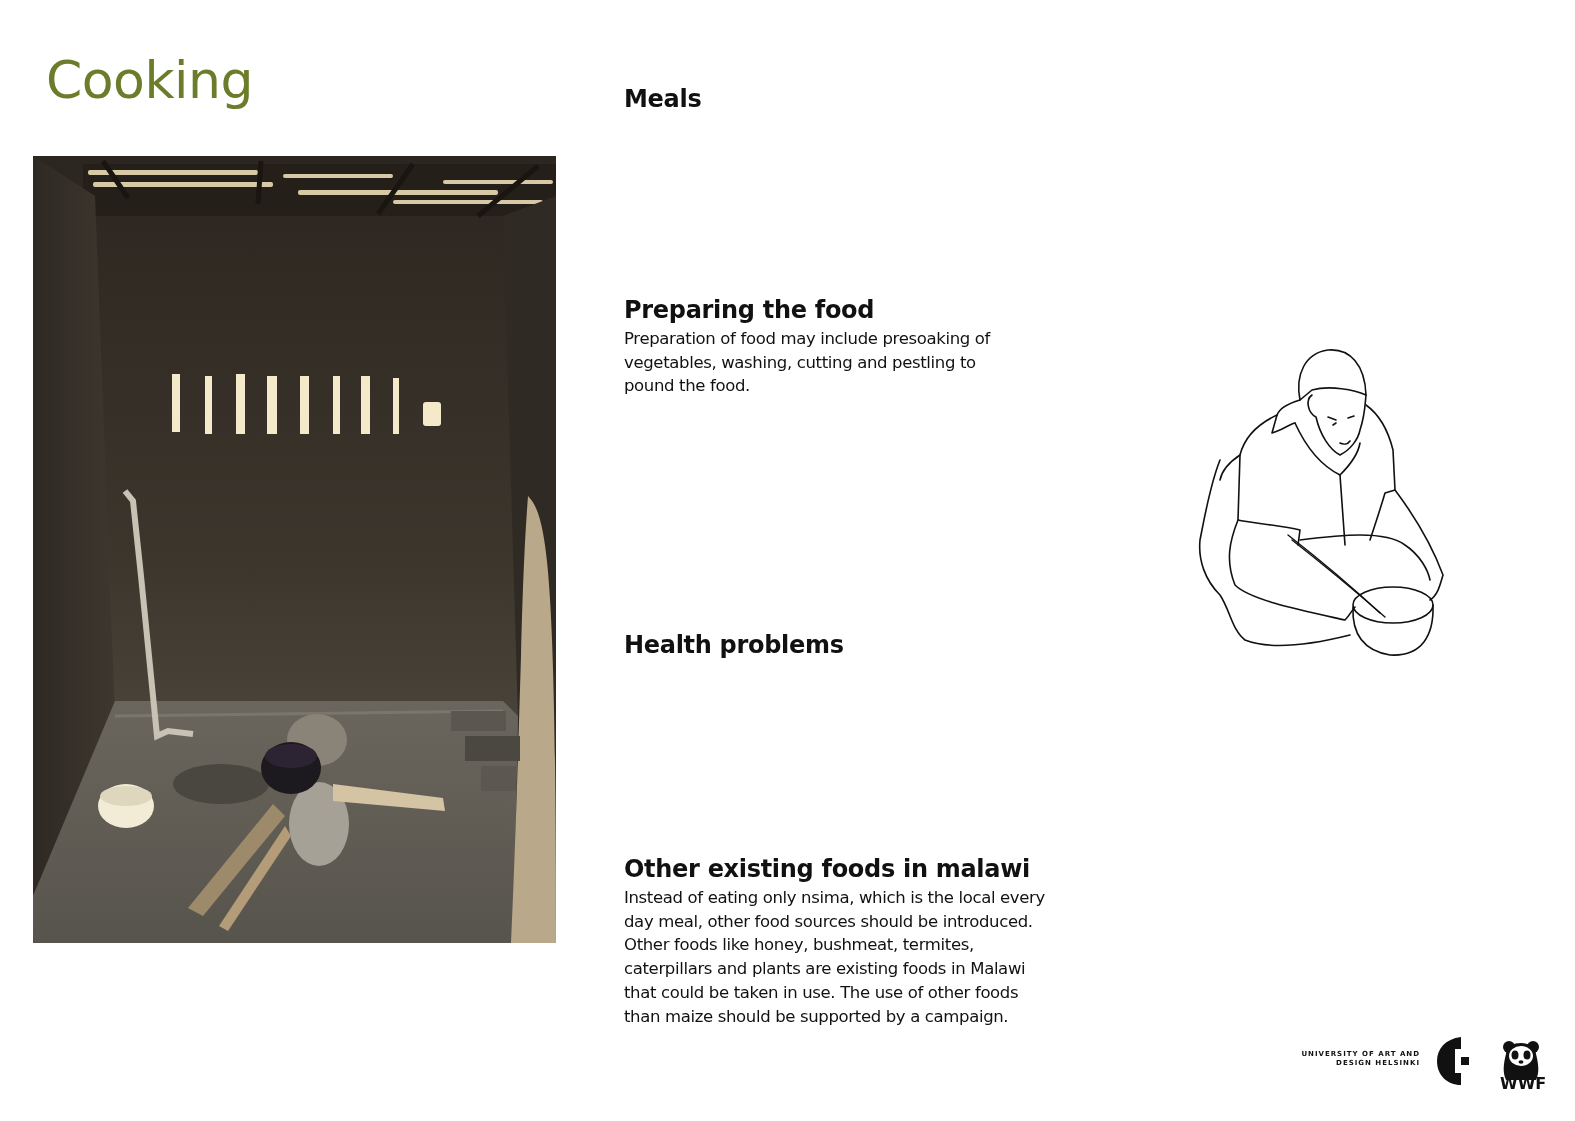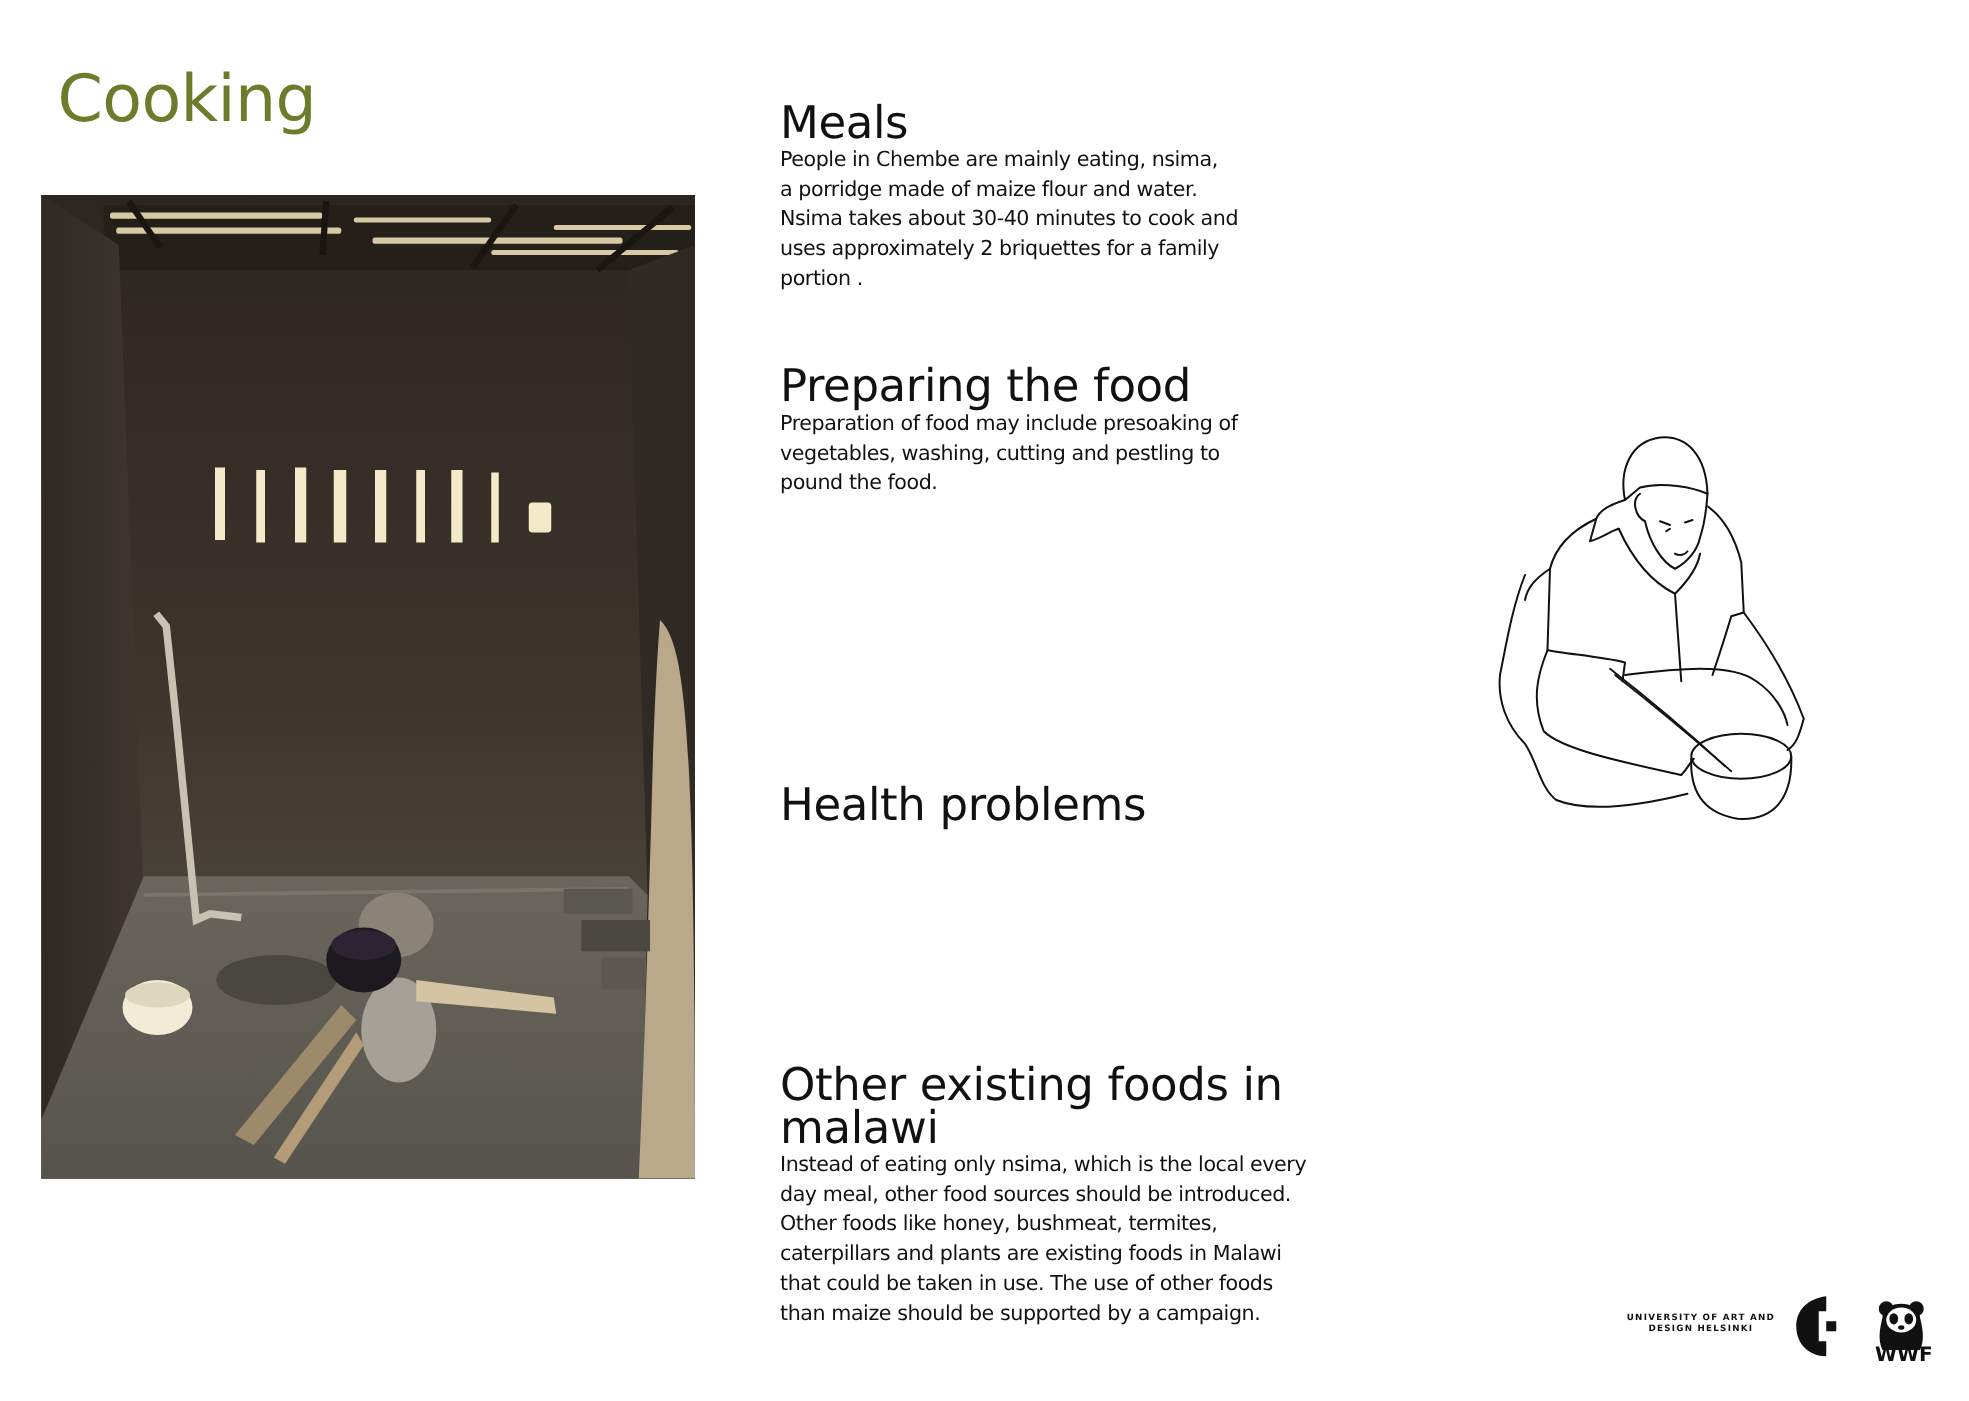--- a/index.html
+++ b/index.html
@@ -6,27 +6,27 @@
   body { width: 1575px; height: 1121px; position: relative; overflow: hidden;
          font-family: "DejaVu Sans", "Liberation Sans", sans-serif; color: #111; }
   .page-title { position: absolute; left: 32px; top: 36px; margin: 14px;
                 font-size: 52px; font-weight: normal; color: #6b7d2a; letter-spacing: -0.5px;
                 font-family: "DejaVu Sans", sans-serif; }
   .photo { position: absolute; left: 33px; top: 156px; width: 523px; height: 787px; overflow: hidden;
            background: #3a342c; }
   .photo svg { display: block; }
   .content { position: absolute; left: 624px; top: 82px; width: 460px; }
   .section { position: absolute; left: 0; width: 460px; }
-  .section h2 { margin: 0; font-weight: normal; font-size: 36px; line-height: 34px; color: #111;
+  .section h2 { margin: 0; font-weight: bold; font-size: 24px; line-height: 34px; color: #111;
                 letter-spacing: -0.3px; }
   .section p { margin: 0; font-size: 16.5px; line-height: 23.7px; color: #111; white-space: pre-line;
                letter-spacing: -0.35px; }
   .illustration { position: absolute; left: 1190px; top: 345px; width: 265px; height: 320px; }
   .footer-logos { position: absolute; left: 1290px; top: 1030px; width: 270px; height: 65px; }
-  .uiah-text { position: absolute; right: 140px; top: 20px; text-align: center;
+  .uiah-text { position: absolute; right: 140px; top: 20px; text-align: right;
                font-size: 7px; line-height: 9px; letter-spacing: 1px; font-weight: bold; color: #111;
                font-family: "DejaVu Sans", sans-serif; white-space: nowrap; }
   .uiah-logo { position: absolute; left: 145px; top: 5px; width: 36px; height: 52px; }
   .wwf-logo { position: absolute; left: 210px; top: 3px; width: 42px; height: 58px; }
   .wwf-text { position: absolute; left: 210px; top: 44px; width: 40px; text-align: center;
               font-size: 16px; font-weight: bold; font-family: "DejaVu Sans", sans-serif; color:#111; }
 </style>
 </head>
 <body>
 
@@ -105,25 +105,20 @@
 
     <rect x="418" y="555" width="55" height="20" fill="#5a5650"></rect>
     <rect x="432" y="580" width="55" height="25" fill="#4b4741"></rect>
     <rect x="448" y="610" width="35" height="25" fill="#5c5851"></rect>
   </svg>
 </div>
 
 <div class="content">
   <div class="section" style="top:0px;">
     <h2>Meals</h2>
-    <p>People in Chembe are mainly eating, nsima,
-a porridge made of maize flour and water.
-Nsima takes about 30-40 minutes to cook and
-uses approximately 2 briquettes for a family
-portion .</p>
   </div>
   <div class="section" style="top:211px;">
     <h2>Preparing the food</h2>
     <p>Preparation of food may include presoaking of
 vegetables,  washing, cutting and pestling to
 pound the food.</p>
   </div>
   <div class="section" style="top:371px;">
   </div>
   <div class="section" style="top:546px;">

